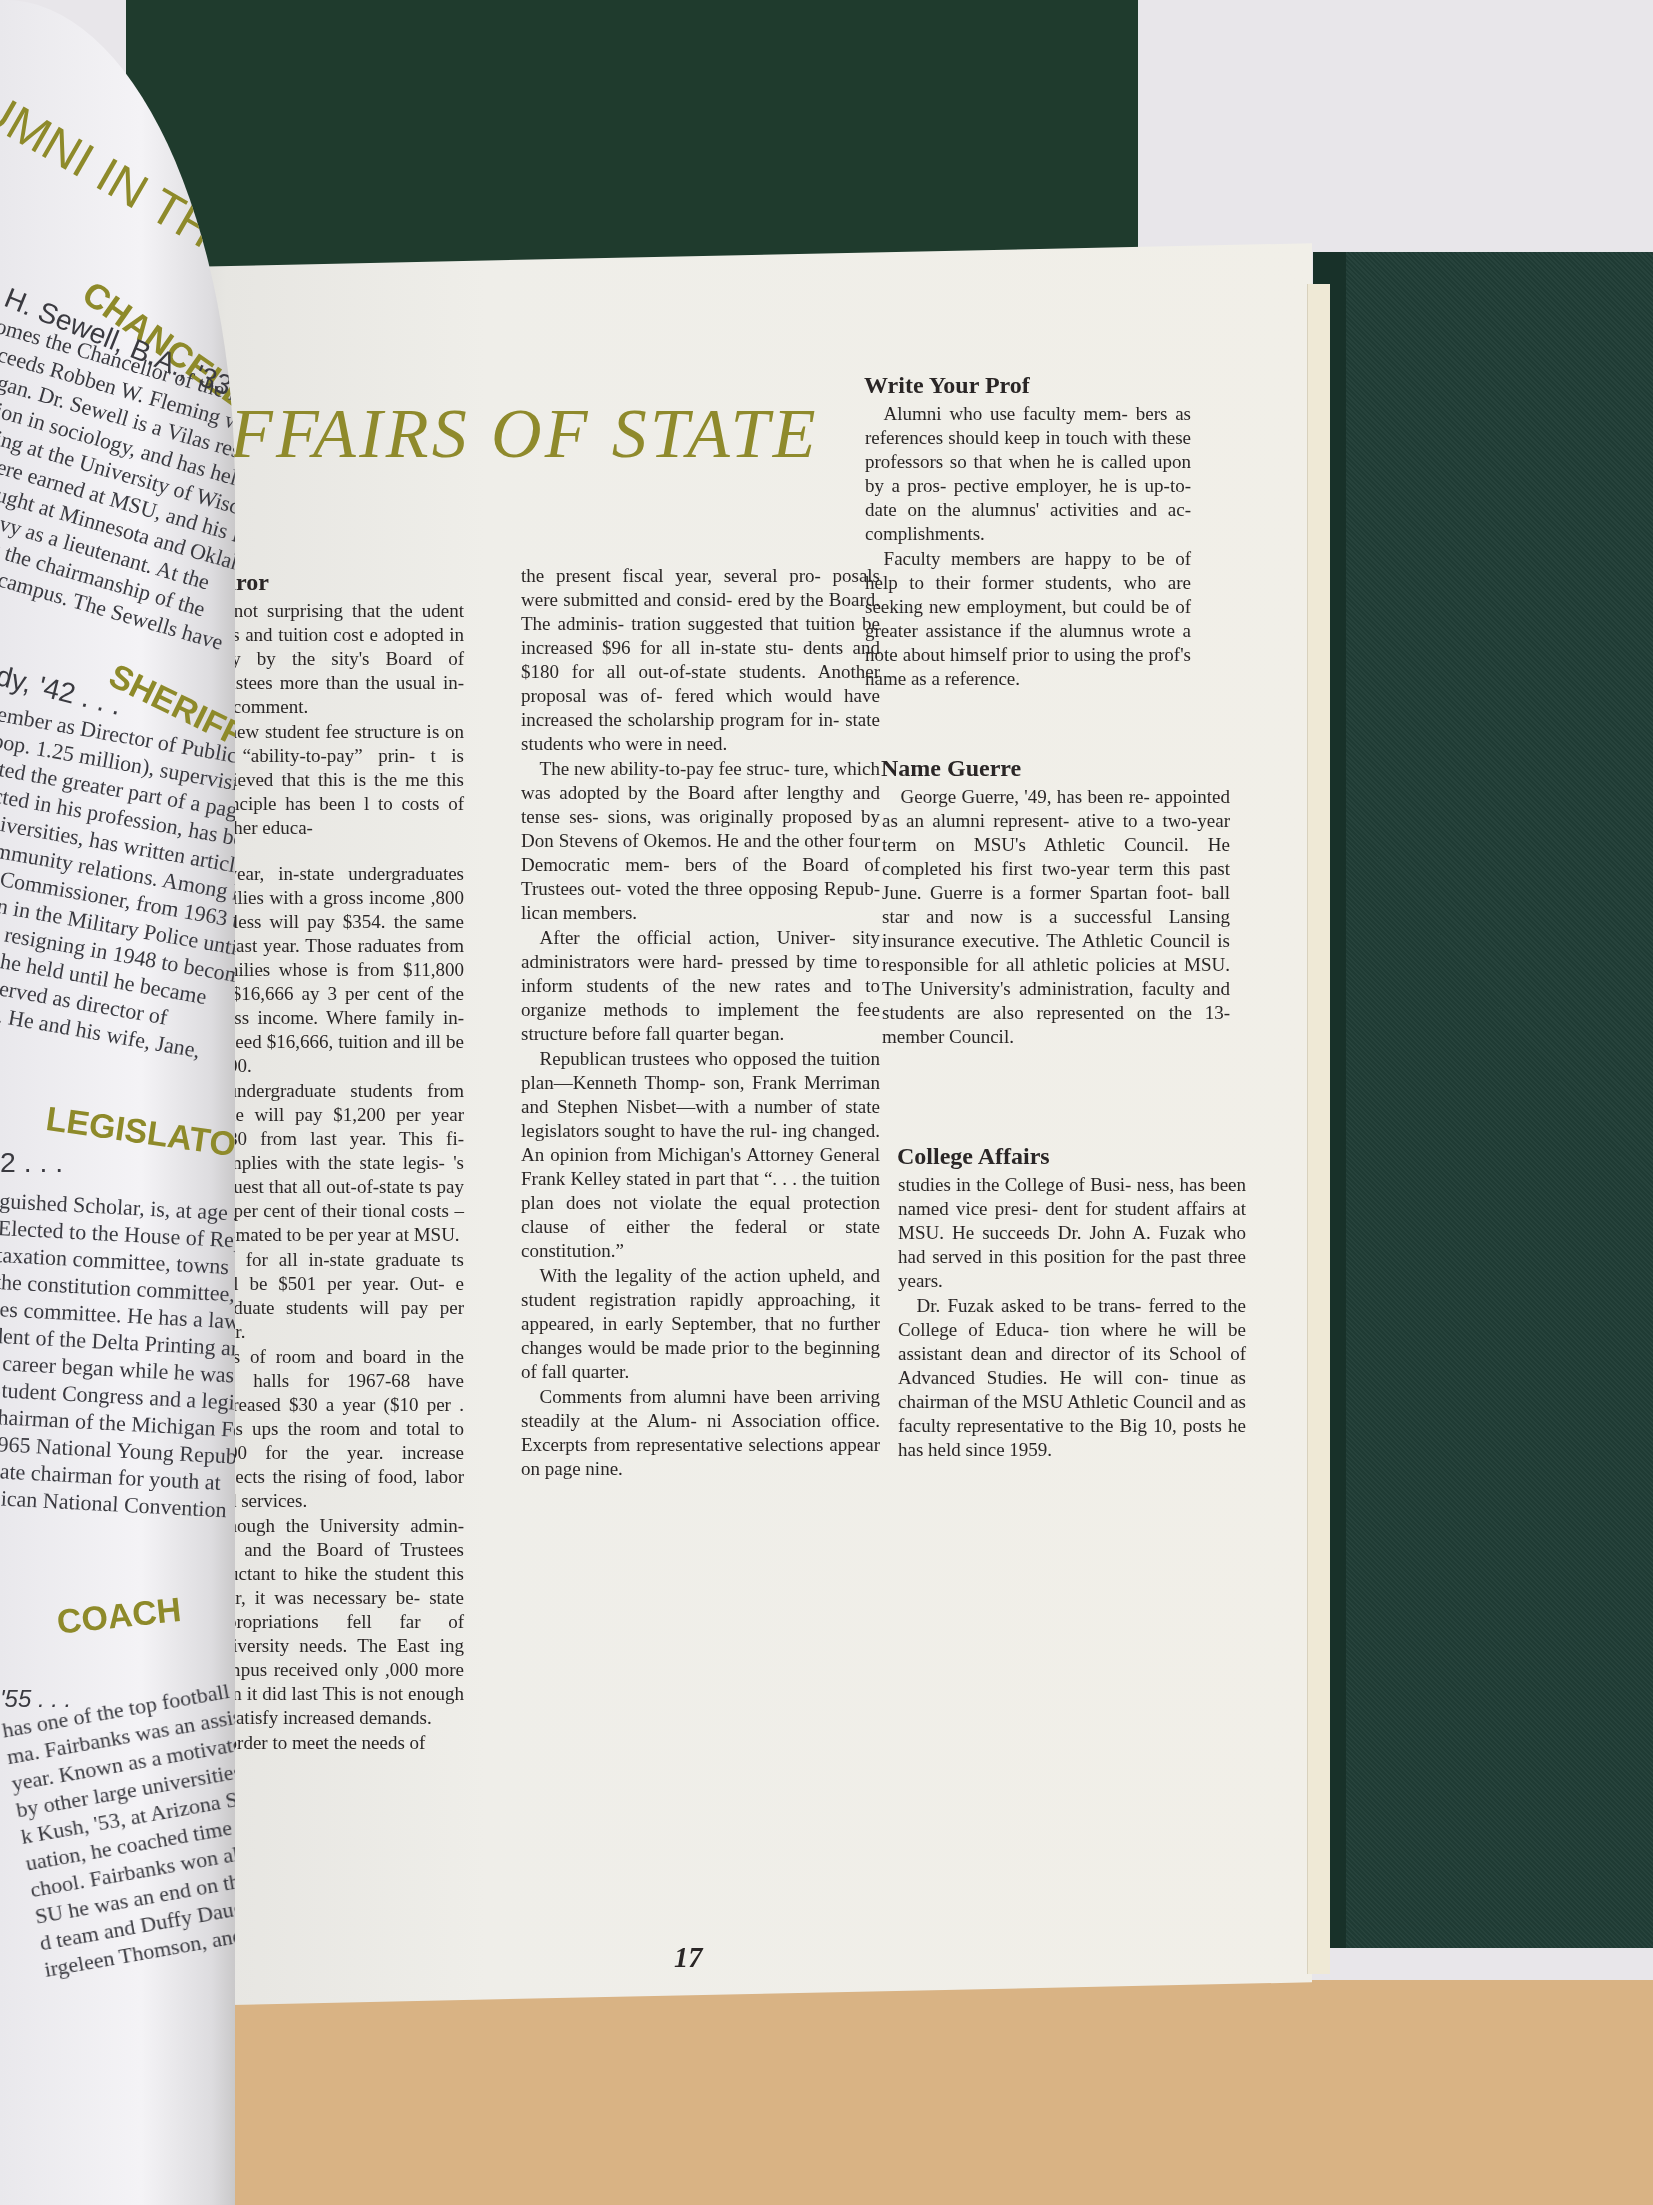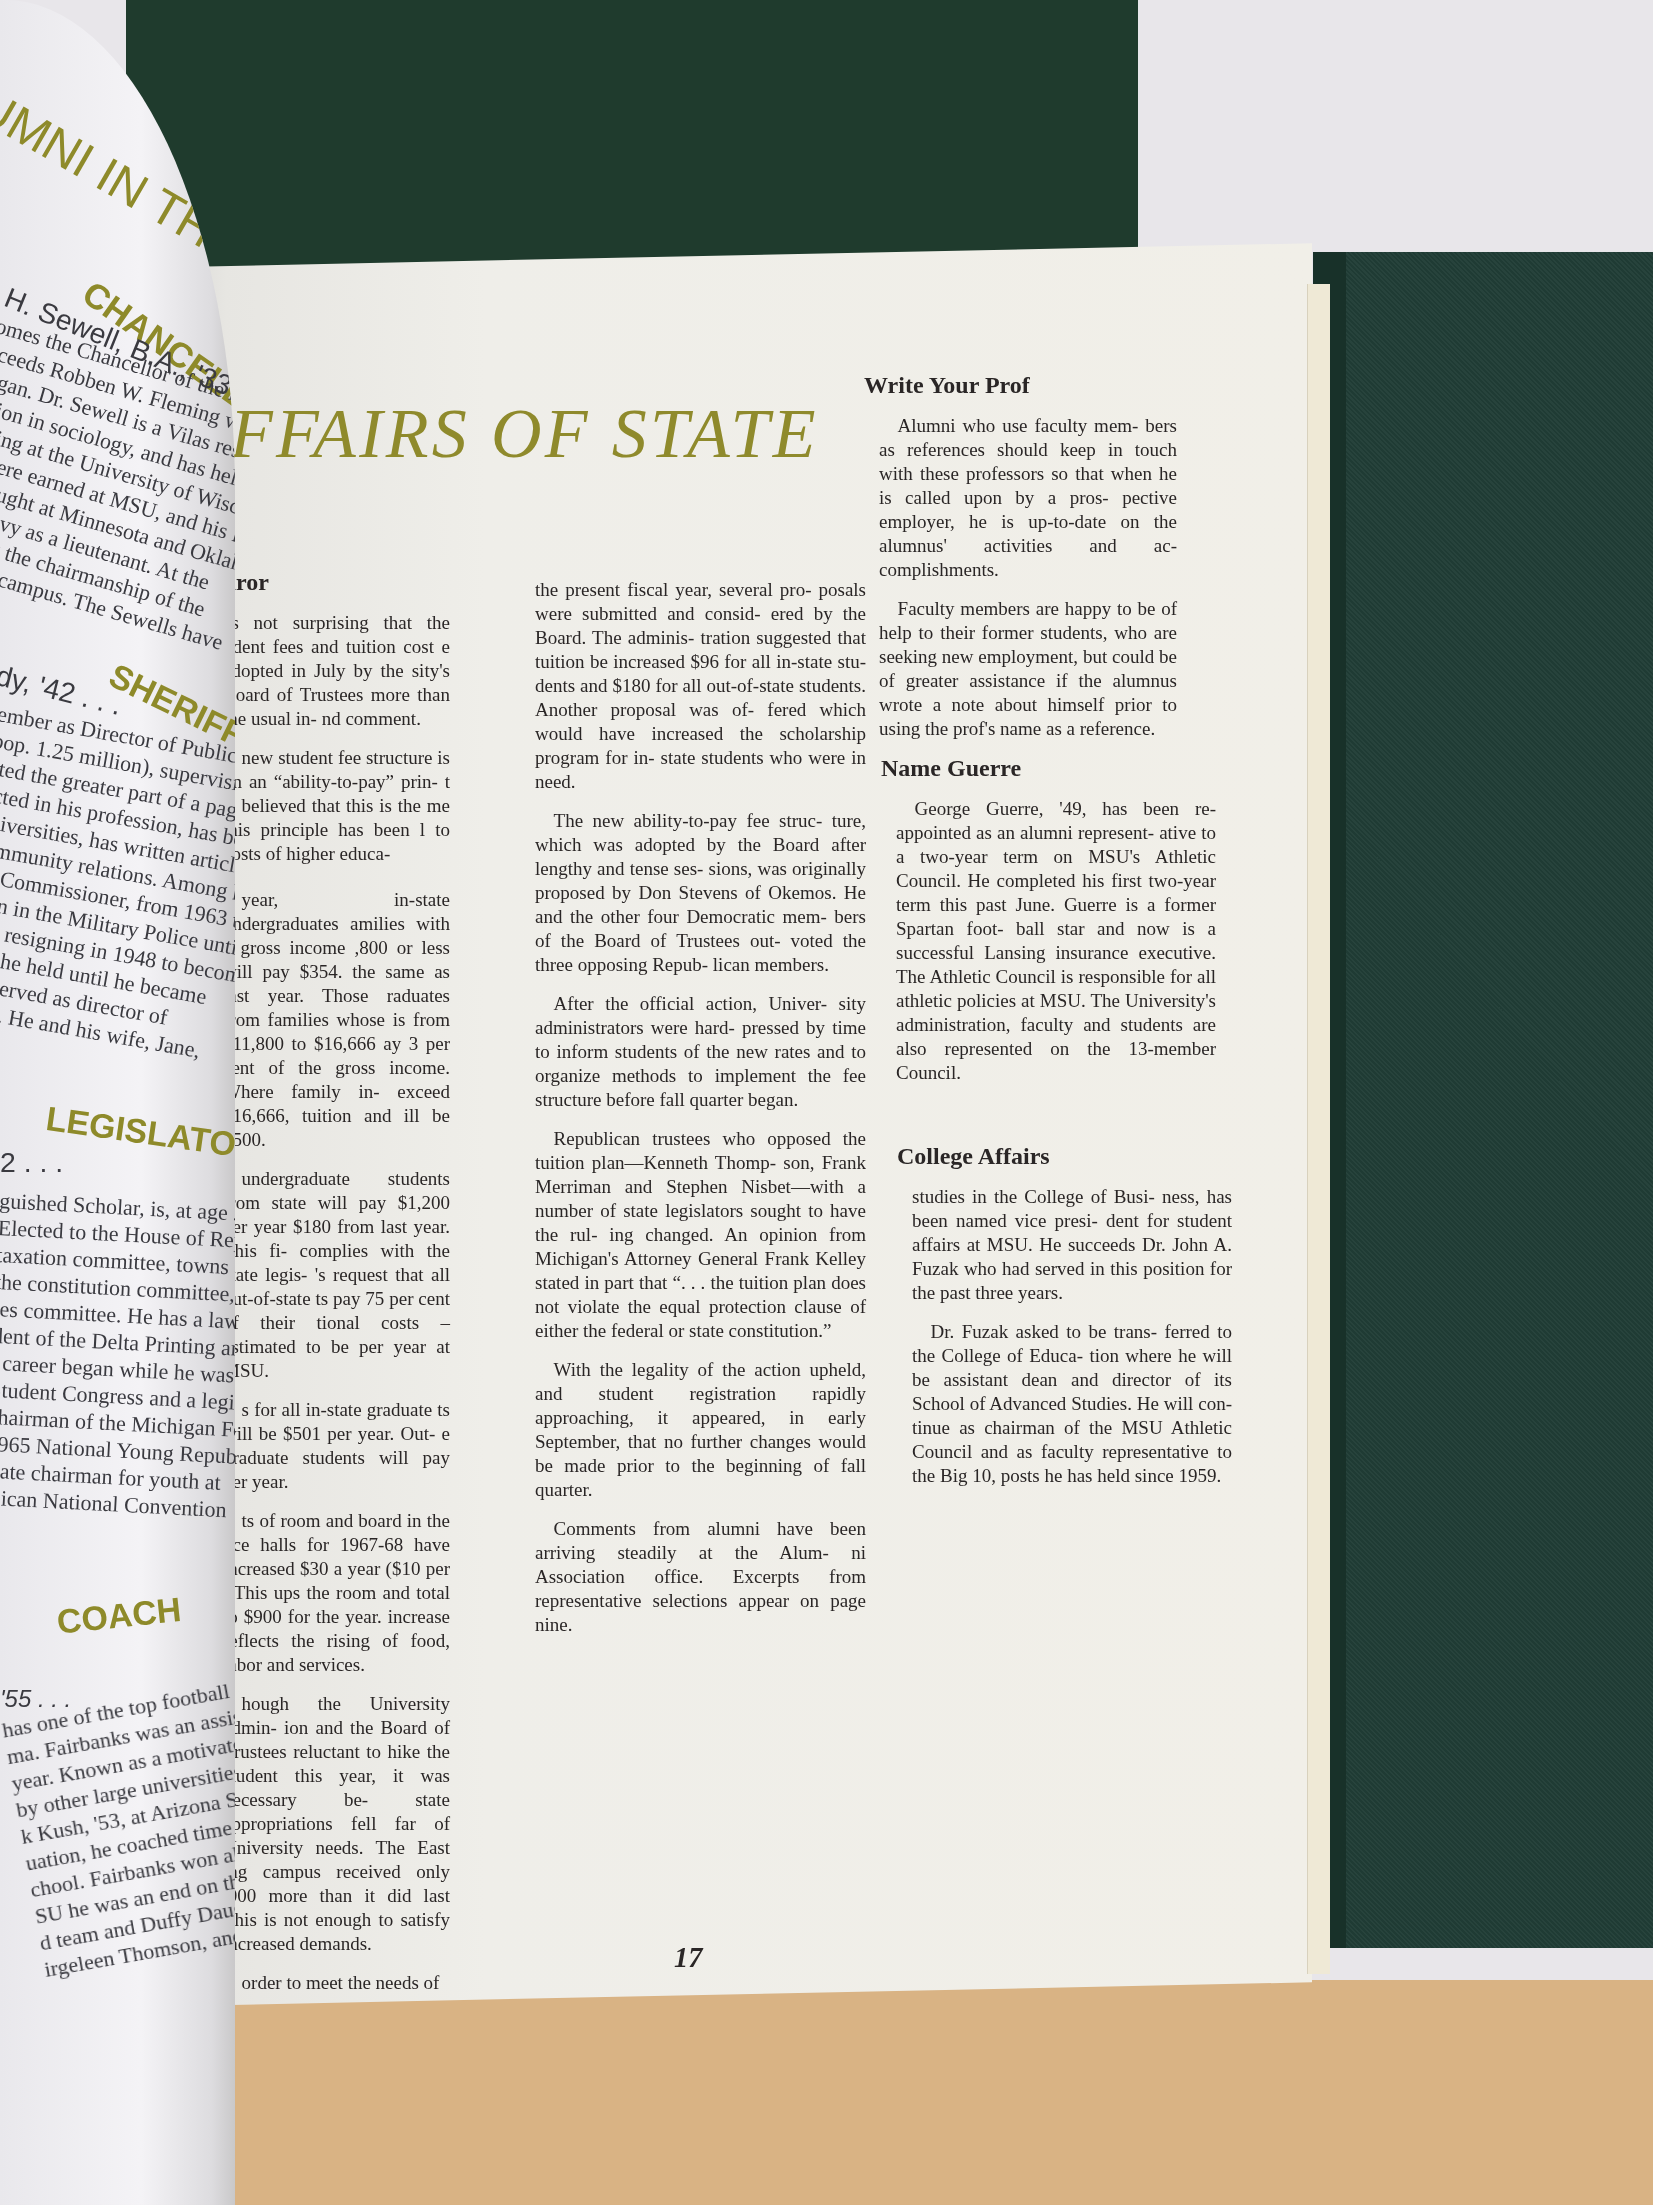--- a/index.html
+++ b/index.html
@@ -32,21 +32,21 @@
   }
   .left-text { position: absolute; color: #3a3a40; font-size: 22px; line-height: 27px; white-space: nowrap; }
   .left-heading { position: absolute; color: #8e8a2a; font-family: "Liberation Sans", "DejaVu Sans", sans-serif; font-weight: bold; white-space: nowrap; }
 
   .title-main {
     position: absolute; left: 230px; top: 394px;
     font-family: "Liberation Serif", serif; font-style: italic; font-size: 70px; letter-spacing: 3.3px;
     color: #8f8a2c; white-space: nowrap;
   }
   .col { position: absolute; color: #2a2626; font-size: 19px; line-height: 24px; text-align: justify; }
-  .col p { margin: 15px; text-indent: 18.6px; }
+  .col p { margin: 1px; text-indent: 18.6px; }
   .col p.noindent { text-indent: 0; }
   .col h3 { margin: 0 0 3.3px 0; font-size: 24px; font-weight: bold; color: #2a2626; line-height: 27px; }
   .col-left { left: 208px; top: 569px; width: 257px; }
   .col-mid { left: 520px; top: 563px; width: 361px; }
   .col-right-a { left: 864px; top: 372px; width: 328px; }
   .col-right-b { left: 881px; top: 755px; width: 350px; }
   .col-right-c { left: 897px; top: 1143px; width: 350px; }
 
   .photo-block { float: left; width: 148px; margin: 4.4px 13px 3.3px 0; }
   .photo {

